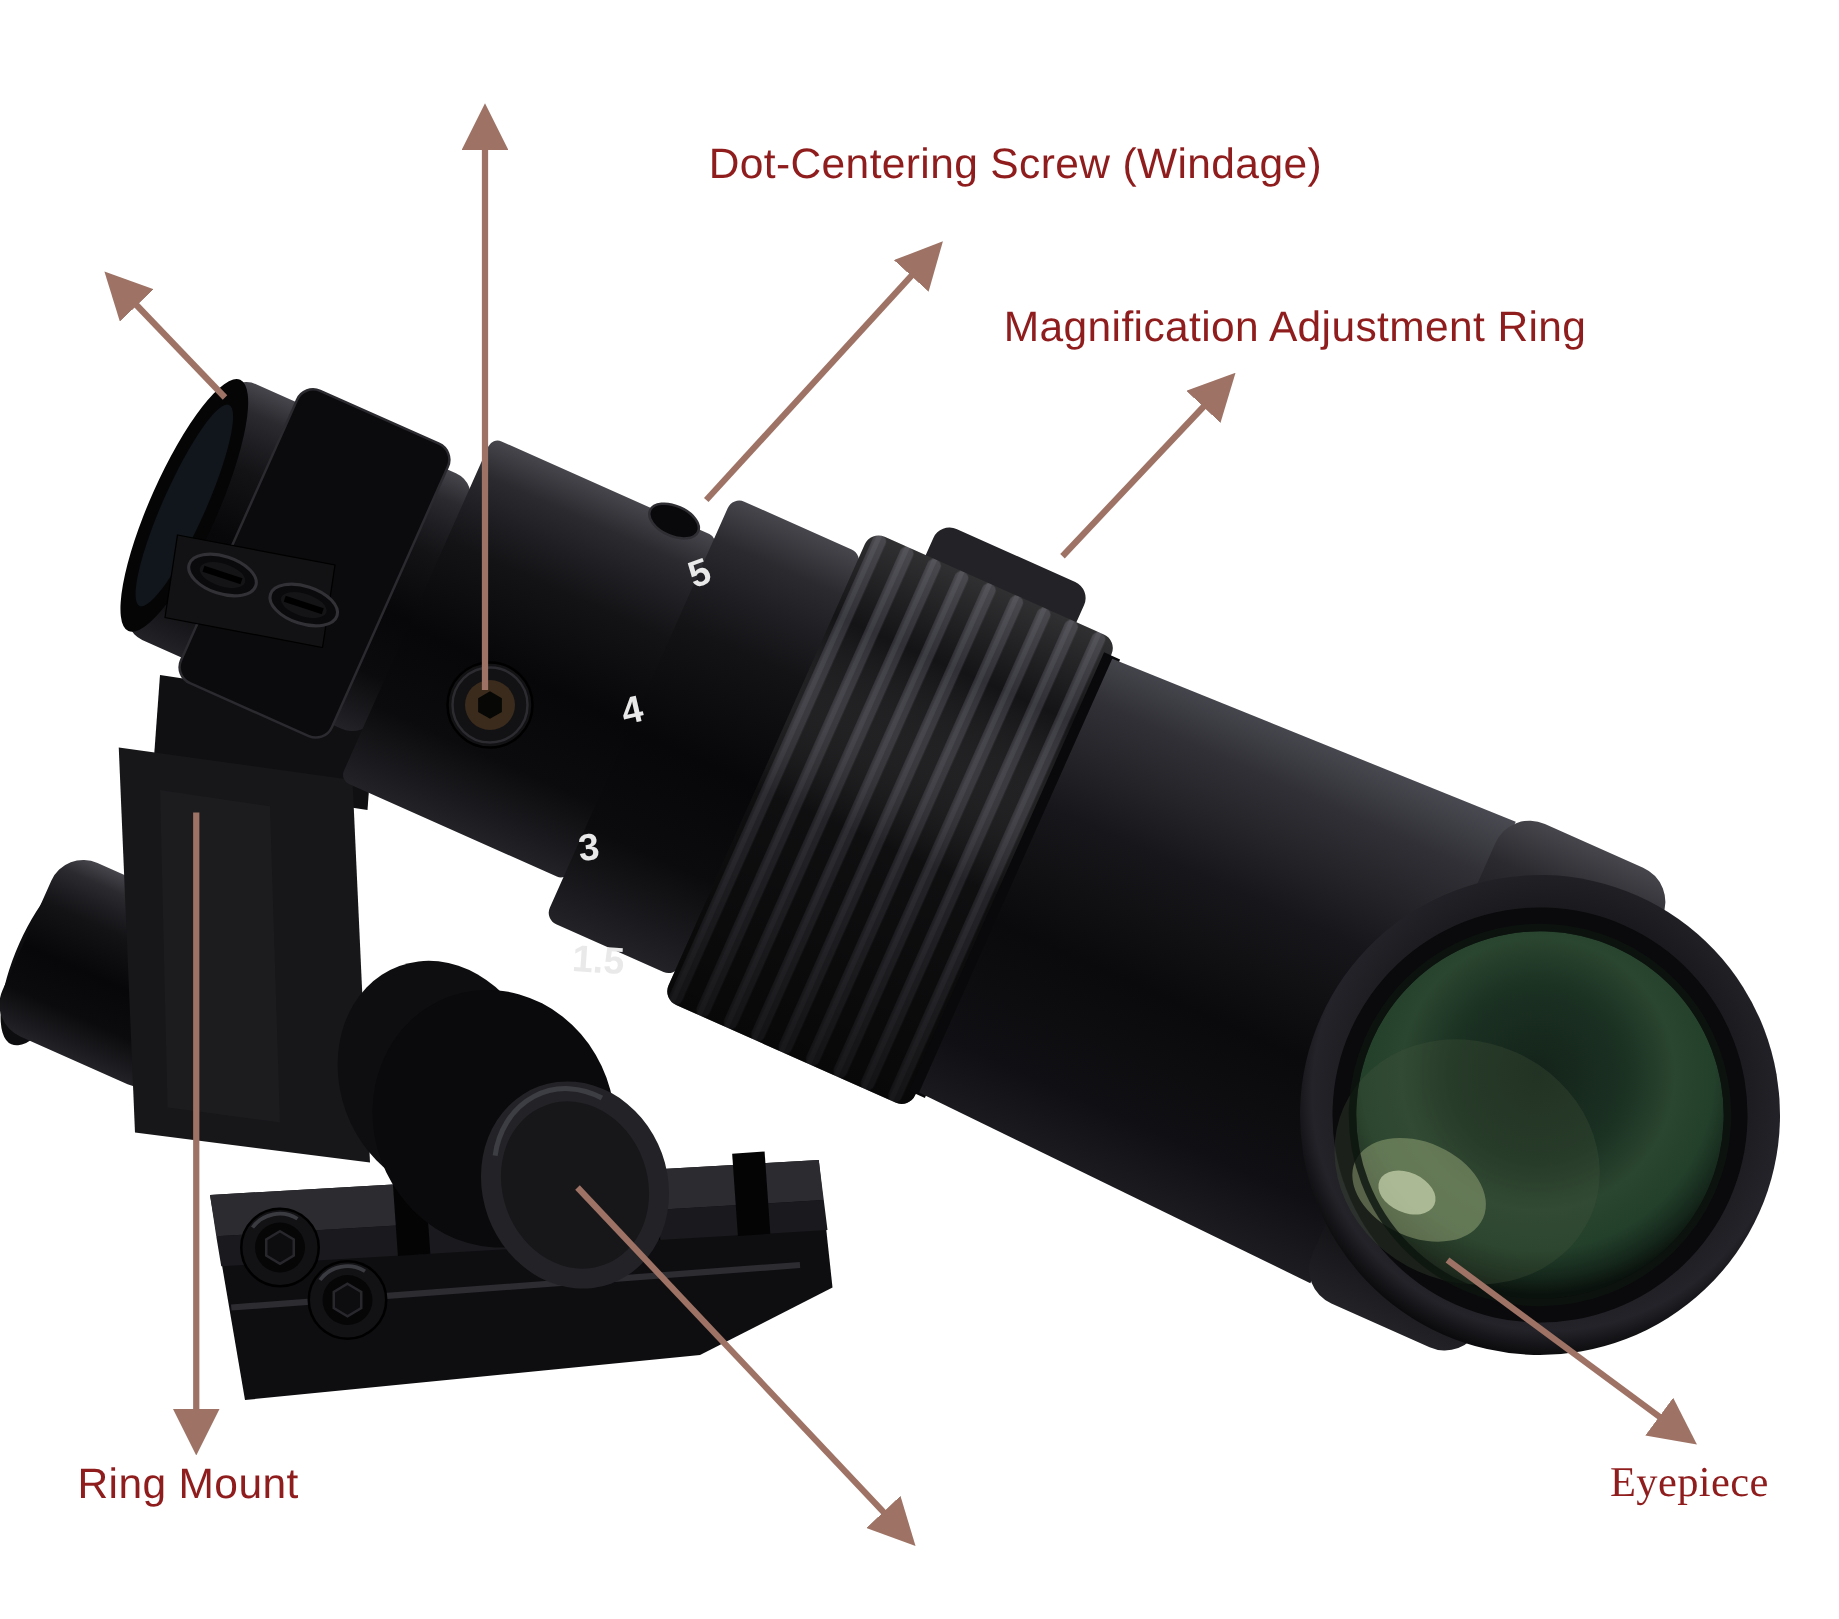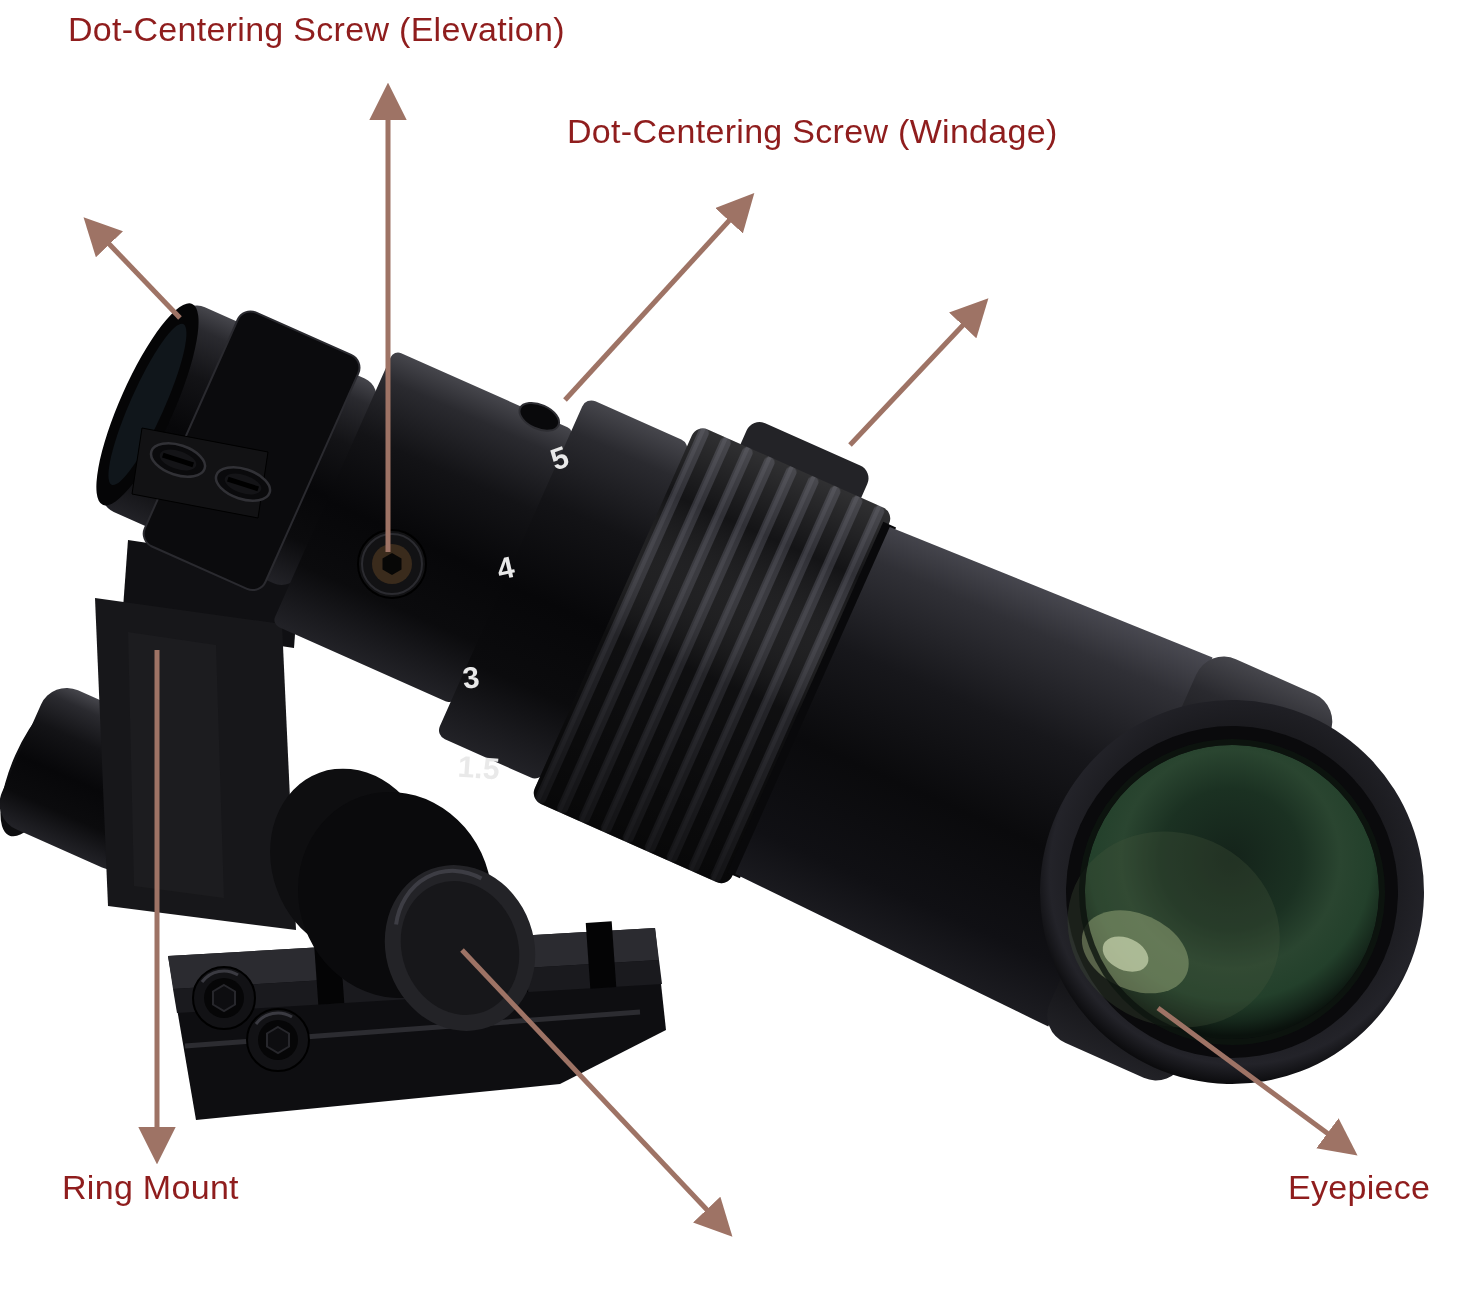--- a/index.html
+++ b/index.html
@@ -7,21 +7,21 @@
          font-family:"Liberation Sans",sans-serif;}
   .stage svg{position:absolute;left:0;top:0;}
   .label{position:absolute;font-size:34px;font-weight:500;letter-spacing:.3px;
          color:var(--label-color,#8f1d1d);white-space:nowrap;}
   .lbl-elevation{left:68px;top:10px;}
   .lbl-windage{left:567px;top:112px;}
   .lbl-objective{left:8px;top:163px;}
   .lbl-magnification{left:803px;top:243px;}
   .lbl-flip{left:62px;top:1168px;}
   .lbl-release{left:645px;top:1251px;}
-  .lbl-eyepiece{left:1288px;top:1168px;}
+  .lbl-eyepiece{left:1288px;top:1168px;font-family:Liberation Serif, serif;}
 </style>
 </head>
 <body>
 
 <div class="stage">
 
   <svg width="1471" height="1295" viewBox="0 0 1471 1295" xmlns="http://www.w3.org/2000/svg">
     <defs>
       <linearGradient id="tubeGrad" x1="0" y1="0" x2="0" y2="1">
         <stop offset="0%" stop-color="#46464c"></stop>
@@ -175,18 +175,18 @@
       <line x1="180" y1="318" x2="90" y2="224" marker-end="url(#ah)" stroke="#9e7365"></line>
       <line x1="388" y1="552" x2="388" y2="92" marker-end="url(#ah)" stroke="#9e7365"></line>
       <line x1="565" y1="400" x2="748" y2="200" marker-end="url(#ah)" stroke="#9e7365"></line>
       <line x1="850" y1="445" x2="982" y2="305" marker-end="url(#ah)" stroke="#9e7365"></line>
       <line x1="157" y1="650" x2="157" y2="1155" marker-end="url(#ah)" stroke="#9e7365"></line>
       <line x1="462" y1="950" x2="726" y2="1230" marker-end="url(#ah)" stroke="#9e7365"></line>
       <line x1="1158" y1="1008" x2="1350" y2="1150" marker-end="url(#ah)" stroke="#9e7365"></line>
     </g>
   </svg>
 
-  <div class="label lbl-elevation">Dot-Centering Screw (Elevation)</div>
   <div class="label lbl-windage">Dot-Centering Screw (Windage)</div>
+  <div class="label lbl-magnification">Magnification Adjustment Ring</div>
   <div class="label lbl-flip">Ring Mount</div>
   <div class="label lbl-eyepiece">Eyepiece</div>
 
 </div>
 
 </body></html>

